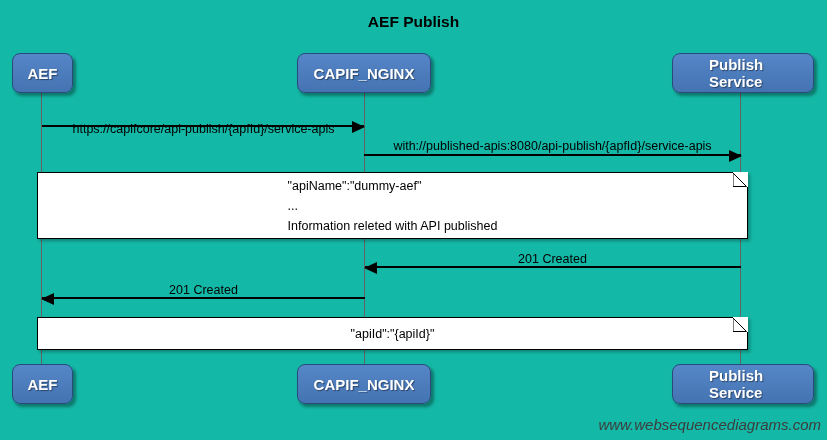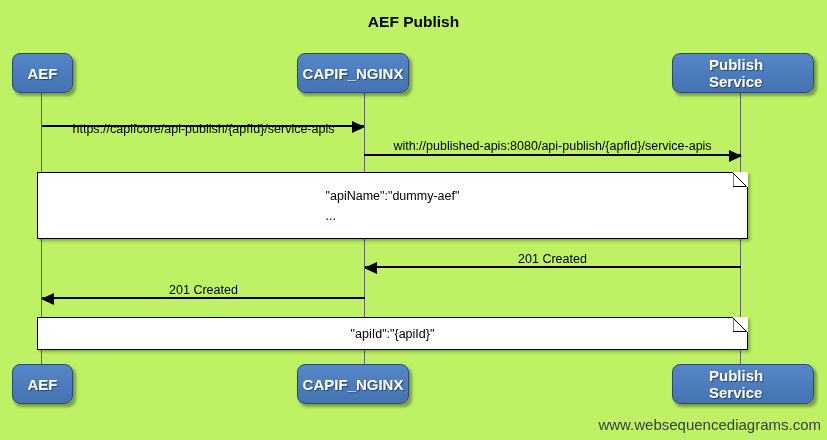--- a/index.html
+++ b/index.html
@@ -1,17 +1,17 @@
 <!DOCTYPE html>
 <html><head>
 <meta charset="utf-8">
 <style>
   html,body { margin:0; padding:0; background:#fff; }
   .diagram {
-    position:relative; width:827px; height:440px; background:#bef264;
+    position:relative; width:827px; height:440px; background:#14b8a6;
     font-family:"Liberation Sans", sans-serif; color:#000; overflow:hidden;
   }
   .title {
     position:absolute; top:13px; left:0; width:100%;
     text-align:center; font-size:15.5px; font-weight:bold;
   }
   .lifeline {
     position:absolute; width:0; border-left:1.5px solid #636363; top:92px; height:272px;
   }
   .ll-aef   { left:41px; }
@@ -20,21 +20,21 @@
   .actor {
     position:absolute; height:40px; box-sizing:border-box;
     background:linear-gradient(#5586c7, #4573b2);
     border:1.5px solid #2a4a7c; border-radius:8px;
     color:#fff; font-weight:bold; font-size:15px;
     display:flex; align-items:center; justify-content:center;
     box-shadow:2.5px 3px 3px rgba(0,0,0,0.35);
     text-shadow:1px 1px 1px rgba(0,0,0,0.45);
   }
   .actor-aef   { left:12px;  width:61px;  }
-  .actor-capif { left:297px; width:112px; }
+  .actor-capif { left:297px; width:134px; }
   .actor-ps    { left:672px; width:142px;padding-left:36px; }
   .row-top    { top:53px; }
   .row-bottom { top:364px; }
   .msg-label {
     position:absolute; font-size:12.5px; text-align:center; white-space:nowrap;
   }
   .arrow { position:absolute; height:0; border-top:2px solid #000; }
   .head { position:absolute; width:0; height:0; top:-6px;
           border-top:6px solid transparent; border-bottom:6px solid transparent; }
   .head-right { right:-1px; border-left:13px solid #000; }
@@ -55,21 +55,21 @@
   }
   .note-1 { left:37px; top:172px; width:711px; height:67px; }
   .note-2 { left:37px; top:317px; width:711px; height:33px; }
   .note-lines { text-align:left; line-height:20px; }
   .note-center { text-align:center; line-height:16px; }
   .fold {
     position:absolute; top:-1px; right:-1px; width:15px; height:15px; background:#fff;
   }
   .fold svg { display:block; }
   .watermark {
-    position:absolute; top:416px; right:6px; font-size:15px; color:#3c3c3c;
+    position:absolute; top:416px; right:6px; font-size:15px; color:#3c3c3c;font-style:italic;
   }
 </style>
 </head>
 <body>
 
 <div class="diagram">
 
   <div class="title">AEF Publish</div>
 
   <div class="lifeline ll-aef"></div>
@@ -98,20 +98,21 @@
 
   <div class="note note-1">
     <div class="fold">
       <svg width="15" height="15" viewBox="0 0 15 15">
         <path d="M0,1 L13.5,14.5 L0,14.5 Z" fill="#ffffff" stroke="#000000" stroke-width="1"></path>
       </svg>
     </div>
     <div class="note-lines">
       <div>"apiName":"dummy-aef"</div>
       <div>...</div>
+      <div>Information releted with API published</div>
     </div>
   </div>
 
   <div class="msg-label m3-label">201 Created</div>
   <div class="arrow m3-arrow">
     <span class="head head-left"></span>
   </div>
 
   <div class="msg-label m4-label">201 Created</div>
   <div class="arrow m4-arrow">

